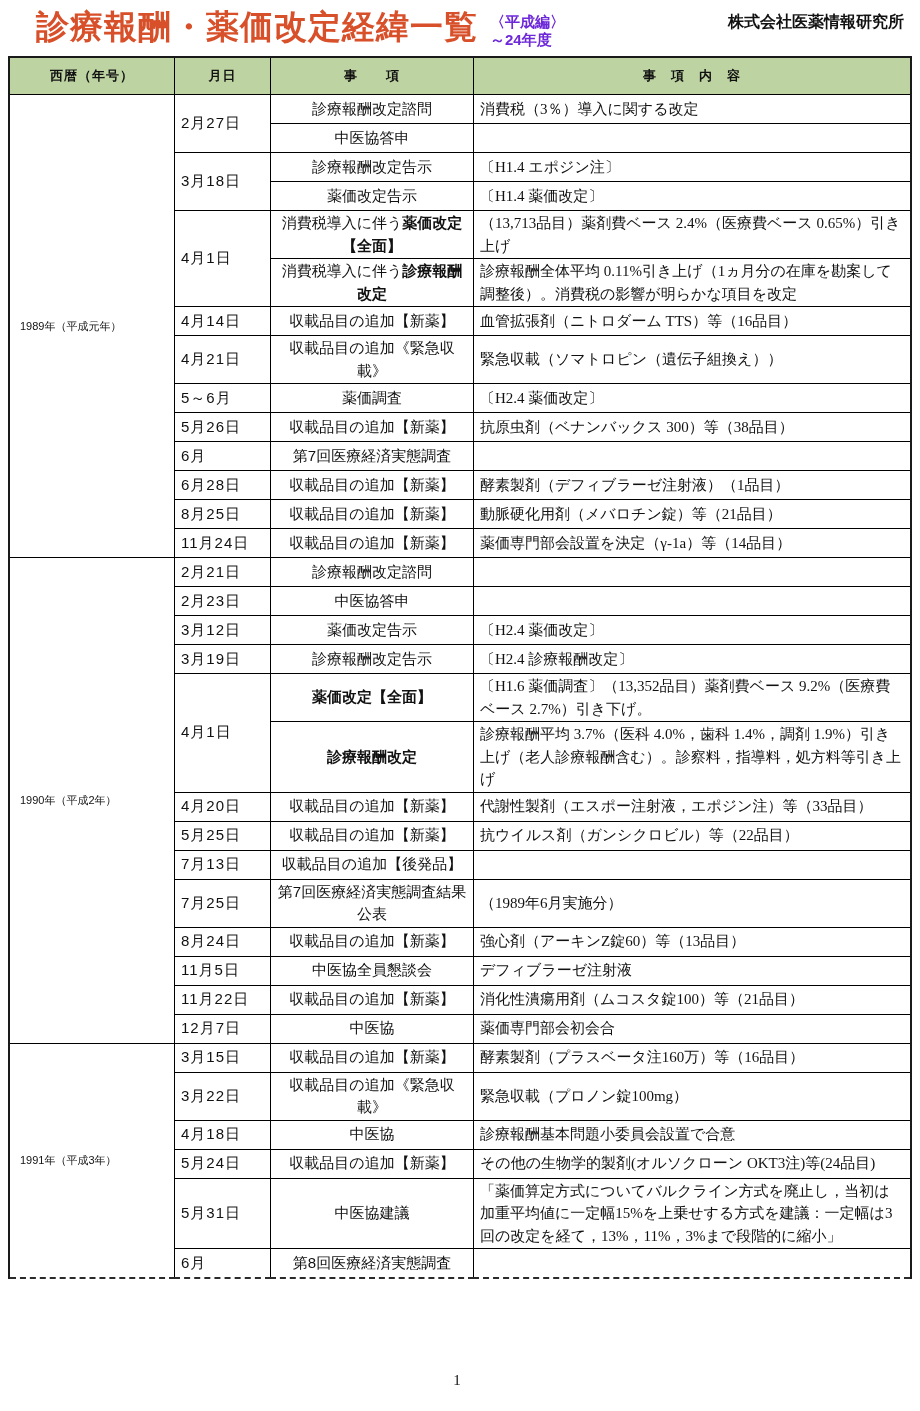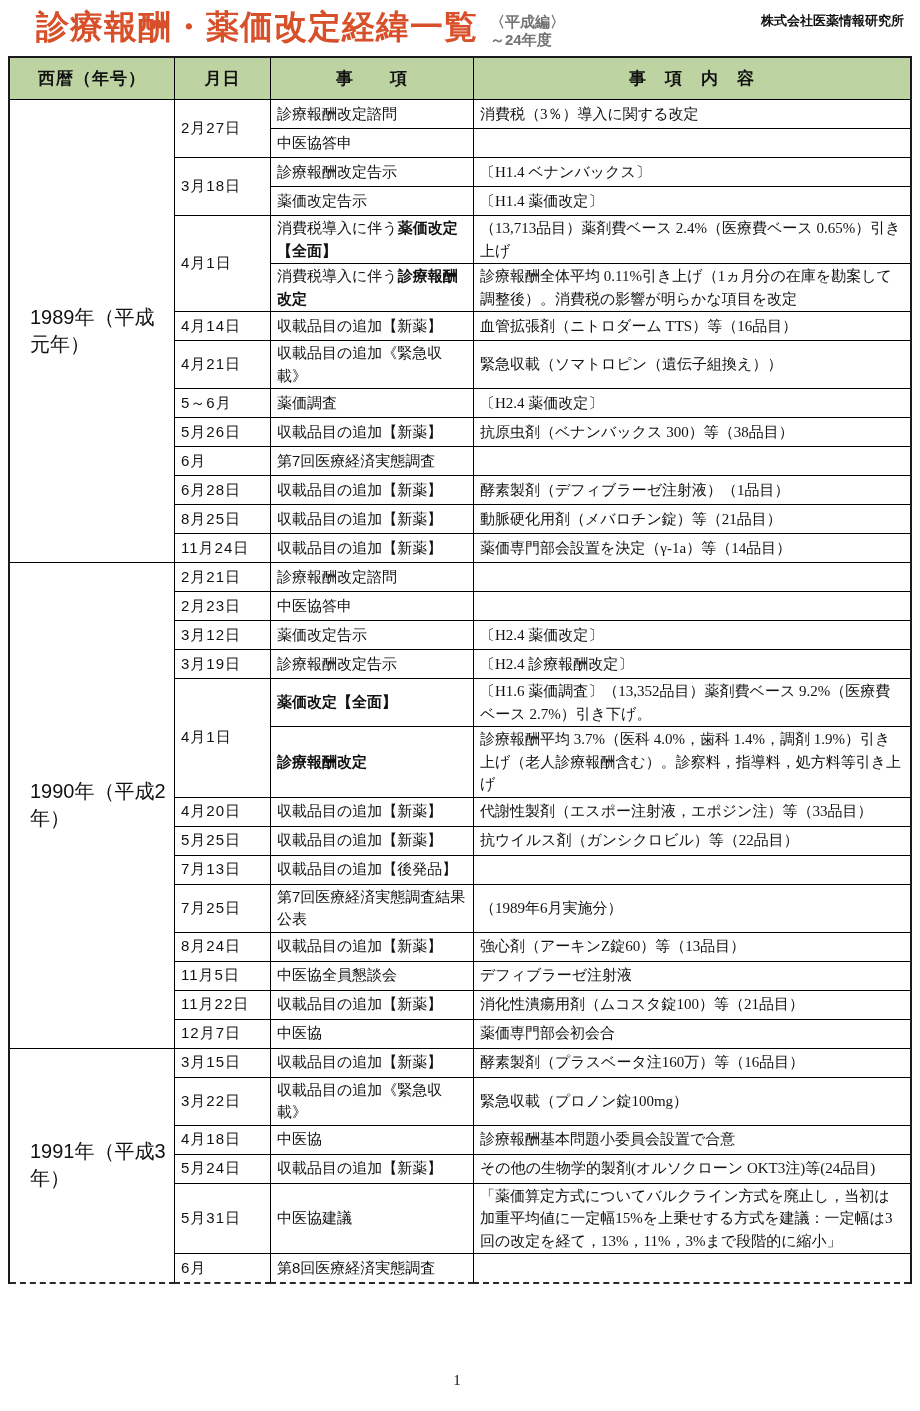--- a/index.html
+++ b/index.html
@@ -8,46 +8,46 @@
     font-family:"Liberation Sans","DejaVu Sans",sans-serif;color:#111;
   }
   .page{position:relative;width:914px;height:1411px;overflow:hidden;}
 
   
   .title-row{display:flex;align-items:flex-start;padding:9px 10px 5px 36px;}
   .page-title{
     margin:0;font-size:33px;font-weight:bold;color:#d8502a;
     letter-spacing:1px;line-height:1.1;white-space:nowrap;
   }
-  .subtitle{color:#737373;font-weight:bold;font-size:15px;line-height:1.2;margin:4px 0 0 12px;white-space:nowrap;}
-  .company{margin-left:auto;font-size:13px;font-weight:bold;padding-top:3px;white-space:nowrap;}
+  .subtitle{color:#6d28d9;font-weight:bold;font-size:15px;line-height:1.2;margin:4px 0 0 12px;white-space:nowrap;}
+  .company{margin-left:auto;font-size:16px;font-weight:bold;padding-top:3px;white-space:nowrap;}
 
   
   table.rev{
     border-collapse:collapse;table-layout:fixed;
     width:904px;margin:2px 8px 0 8px;
     border:2px solid #1a1a1a;
     border-bottom:2px dashed #2a2a2a;
   }
   .rev th{
     background:#bdd3a2;border:1px solid #000;
-    font-size:17px;font-weight:bold;text-align:center;
+    font-size:13px;font-weight:bold;text-align:center;
     padding:9px 2px;letter-spacing:1px;
   }
   .rev td{
     border:1px solid #000;font-size:15px;height:26px;
     padding:1px 6px;overflow-wrap:break-word;
   }
   th.col-year{width:160px;}
   th.col-date{width:91px;}
   th.col-item{width:198px;}
   th.col-content{width:auto;}
-  td.year-cell{vertical-align:middle;text-align:left;padding-left:20px;font-size:20px;}
+  td.year-cell{vertical-align:middle;text-align:left;padding-left:10px;font-size:11px;}
   td.date-cell{vertical-align:middle;white-space:nowrap;letter-spacing:1px;}
-  td.item-cell{vertical-align:middle;line-height:1.5;}
+  td.item-cell{vertical-align:middle;line-height:1.5;text-align:center;}
   td.item-cell b{font-weight:bold;}
   td.content-cell{
     font-family:"Liberation Serif","DejaVu Serif",serif;
     vertical-align:middle;line-height:1.5;
   }
 
   
   .page-number{
     position:absolute;left:0;right:0;top:1372px;text-align:center;
     font-family:"Liberation Serif","DejaVu Serif",serif;font-size:15px;
@@ -83,21 +83,21 @@
           <td class="item-cell"><span>診療報酬改定諮問</span><b></b></td>
           <td class="content-cell">消費税（3％）導入に関する改定</td>
         </tr>
         <tr>
           <td class="item-cell"><span>中医協答申</span><b></b></td>
           <td class="content-cell"></td>
         </tr>
         <tr>
           <td class="date-cell" rowspan="2">3月18日</td>
           <td class="item-cell"><span>診療報酬改定告示</span><b></b></td>
-          <td class="content-cell">〔H1.4 ベナンバックス〕</td>
+          <td class="content-cell">〔H1.4 エポジン注〕</td>
         </tr>
         <tr>
           <td class="item-cell"><span>薬価改定告示</span><b></b></td>
           <td class="content-cell">〔H1.4 薬価改定〕</td>
         </tr>
         <tr>
           <td class="date-cell" rowspan="2">4月1日</td>
           <td class="item-cell"><span>消費税導入に伴う</span><b>薬価改定【全面】</b></td>
           <td class="content-cell">（13,713品目）薬剤費ベース 2.4%（医療費ベース 0.65%）引き上げ</td>
         </tr>

